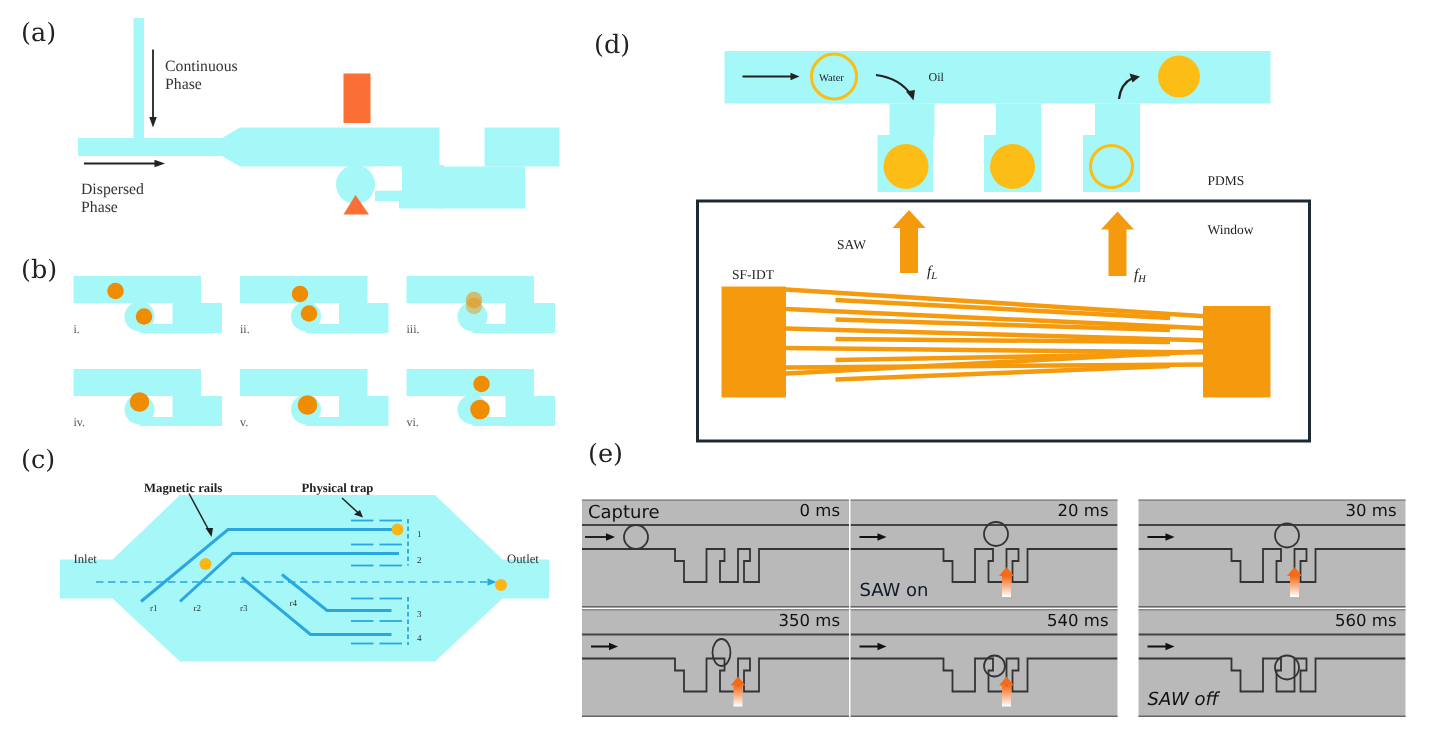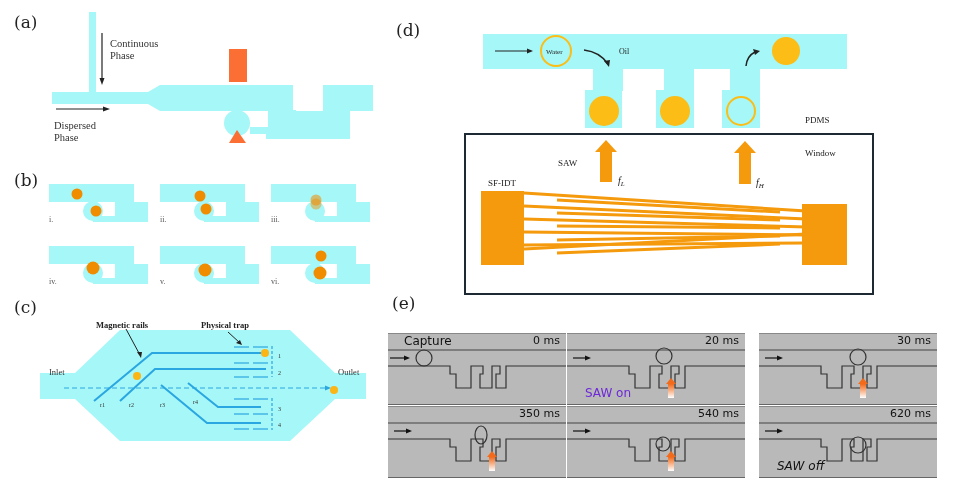--- a/index.html
+++ b/index.html
@@ -1,20 +1,20 @@
 <!DOCTYPE html>
 <html><head>
 <meta charset="utf-8">
 <style>
   html, body { margin:0; padding:0; background:#ffffff; }
   body { width:955px; height:494px; position:relative; overflow:hidden; font-family:"Liberation Serif", serif; color:#222; }
   .panel-label { position:absolute; font-size:17px; font-family:"DejaVu Serif", serif; color:#222; }
   .abs { position:absolute; }
   svg text { font-family:"Liberation Serif", serif; }
-  .photo-text { font-family:"DejaVu Sans", sans-serif;margin-left:12px; }
+  .photo-text { font-family:"DejaVu Sans", sans-serif; }
   .photo { position:absolute; background:#b9b9b9; border-top:1px solid #888; border-bottom:1px solid #666; }
 </style>
 </head>
 <body>
 
 <div class="panel-label" style="left:14px;top:12px;">(a)</div>
 <svg class="abs" style="left:0;top:0;" width="400" height="160">
 
   <rect x="89" y="12" width="7" height="84" fill="#a6f7f8"></rect>
 
@@ -235,21 +235,21 @@
         <defs>
           <linearGradient id="g1" x1="0" y1="0" x2="0" y2="1">
             <stop offset="0" stop-color="#f26a1a"></stop>
             <stop offset="1" stop-color="#ffffff"></stop>
           </linearGradient>
         </defs>
         <polygon points="104,44 99,50 109,50" fill="#f26a1a"></polygon>
         <rect x="101" y="50" width="6" height="14" fill="url(#g1)"></rect>
       </svg>
       <div class="photo-text" style="position: absolute; right: 6px; top: 0px; font-size: 11px; color: rgb(17, 17, 17);">20 ms</div>
-      <div class="photo-text" style="position: absolute; left: 6px; bottom: 4px; font-size: 12px; color: #6d28d9;">SAW on</div>
+      <div class="photo-text" style="position: absolute; left: 6px; bottom: 4px; font-size: 12px; color: #0f172a;">SAW on</div>
     </div>
     <div class="photo" style="left: 759px; top: 333px; width: 178px; height: 70px;">
       <svg width="178" height="70" style="position: absolute; left: 0px; top: 0px;">
         <line x1="0" y1="16" x2="178" y2="16" stroke="#444" stroke-width="1.2"></line>
         <polyline points="0,32 62,32 62,40 68,40 68,54 83,54 83,32 95,32 95,40 92,40 92,54 104,54 104,32 112,32 112,40 108,40 108,54 118,54 118,32 178,32" fill="none" stroke="#333" stroke-width="1.2"></polyline>
         <ellipse cx="99" cy="23" rx="8" ry="8" fill="none" stroke="#333" stroke-width="1.2"></ellipse>
         <line x1="6" y1="24" x2="20" y2="24" stroke="#111" stroke-width="1.2"></line>
         <polygon points="24,24 18,21.5 18,26.5" fill="#111"></polygon>
         <defs>
           <linearGradient id="g2" x1="0" y1="0" x2="0" y2="1">
@@ -299,16 +299,16 @@
       <div class="photo-text" style="position: absolute; right: 6px; top: 0px; font-size: 11px; color: rgb(17, 17, 17);">540 ms</div>
     </div>
     <div class="photo" style="left: 759px; top: 406px; width: 178px; height: 70px;">
       <svg width="178" height="70" style="position: absolute; left: 0px; top: 0px;">
         <line x1="0" y1="16" x2="178" y2="16" stroke="#444" stroke-width="1.2"></line>
         <polyline points="0,32 62,32 62,40 68,40 68,54 83,54 83,32 95,32 95,40 92,40 92,54 104,54 104,32 112,32 112,40 108,40 108,54 118,54 118,32 178,32" fill="none" stroke="#333" stroke-width="1.2"></polyline>
         <ellipse cx="99" cy="38" rx="8" ry="8" fill="none" stroke="#333" stroke-width="1.2"></ellipse>
         <line x1="6" y1="24" x2="20" y2="24" stroke="#111" stroke-width="1.2"></line>
         <polygon points="24,24 18,21.5 18,26.5" fill="#111"></polygon>
       </svg>
-      <div class="photo-text" style="position: absolute; right: 6px; top: 0px; font-size: 11px; color: rgb(17, 17, 17);">620 ms</div>
+      <div class="photo-text" style="position: absolute; right: 6px; top: 0px; font-size: 11px; color: rgb(17, 17, 17);">560 ms</div>
       <div class="photo-text" style="position: absolute; left: 6px; bottom: 4px; font-size: 12px; color: rgb(17, 17, 17); font-style: italic;">SAW off</div>
     </div>
   </div>
 
 </body></html>

